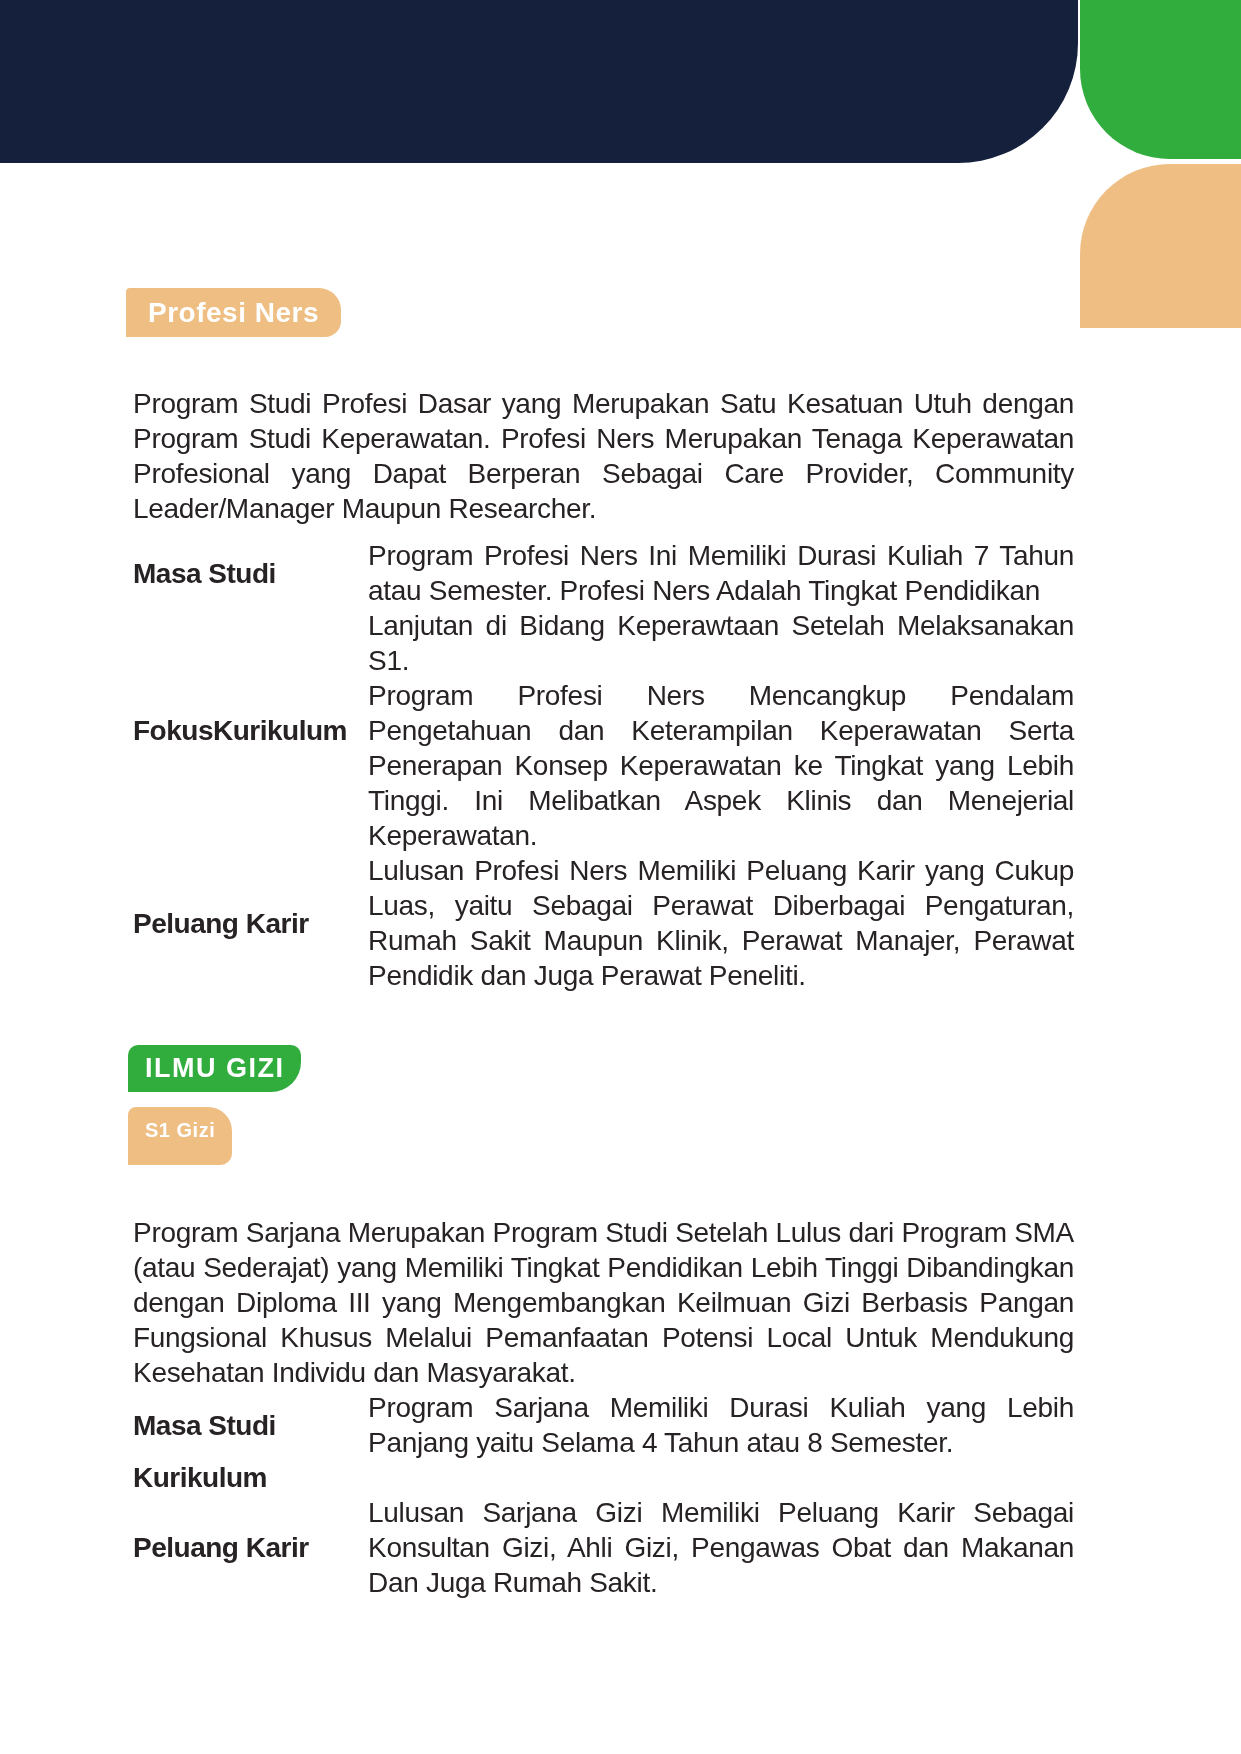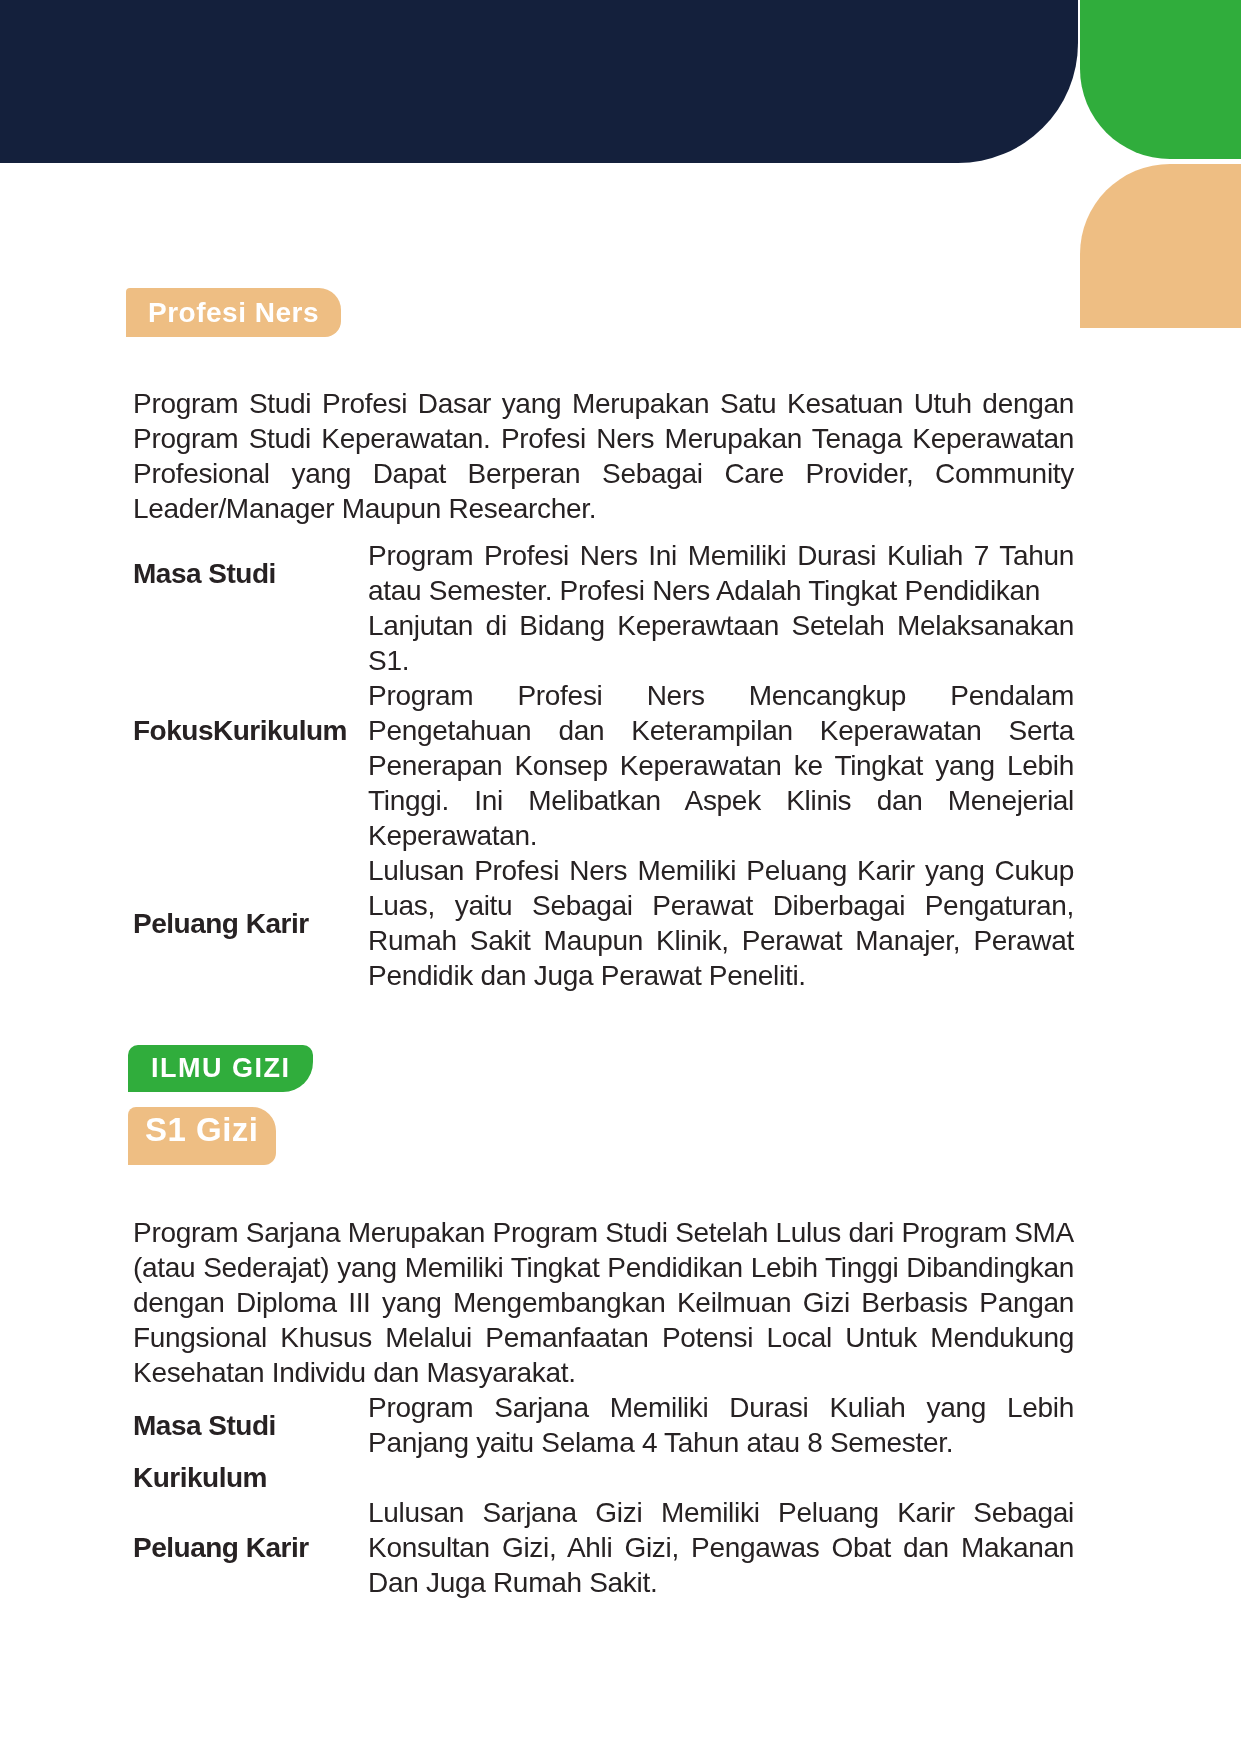--- a/index.html
+++ b/index.html
@@ -52,30 +52,30 @@
     height:49px; line-height:49px;
     padding:0 22px;
     font-size:28px; letter-spacing:0.5px;
     background:var(--tan);
     border-radius:4px 22px 16px 0;
     text-align:center;
   }
   .badge-ilmu{
     left:128px; top:1045px;
     height:47px; line-height:47px;
-    padding:0 23px;
+    padding:0 17px;
     font-size:27px; letter-spacing:1.5px;
     background:var(--green);
     border-radius:10px 10px 30px 0;
   }
   .badge-s1{
     left:128px; top:1107px;
     height:58px; line-height:46px;
     padding:0 17px;
-    font-size:33px; letter-spacing:0.5px;
+    font-size:20px; letter-spacing:0.5px;
     background:var(--tan);
     border-radius:8px 24px 12px 0;
   }
   
   .intro{
     position:absolute;
     left:133px; width:941px;
     font-size:28px; line-height:35px;
     letter-spacing:-0.3px;
     text-align:justify;

